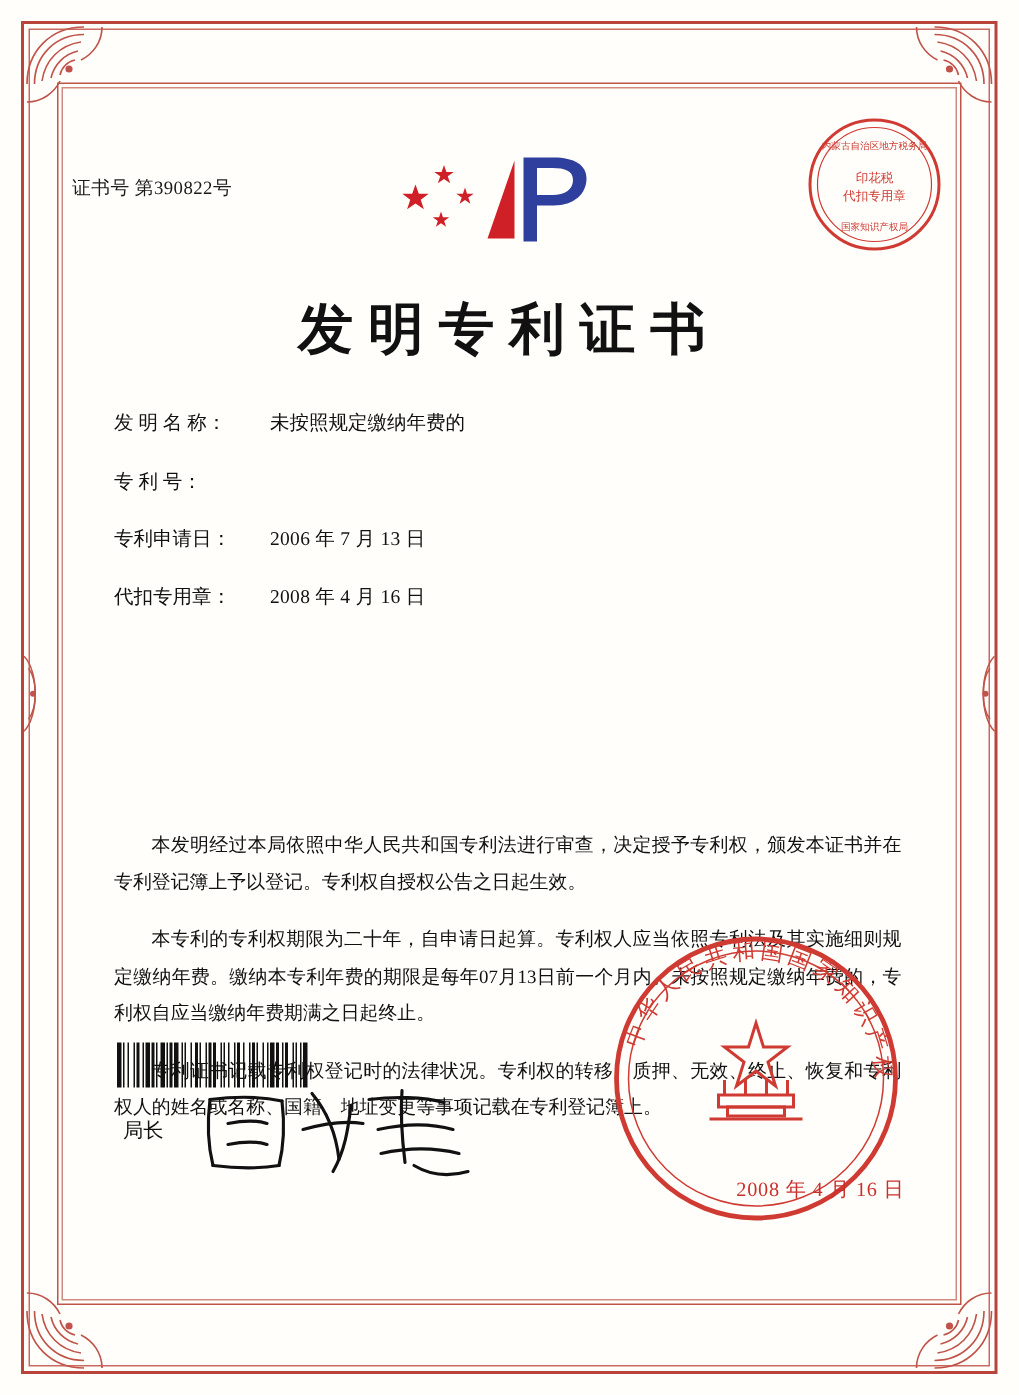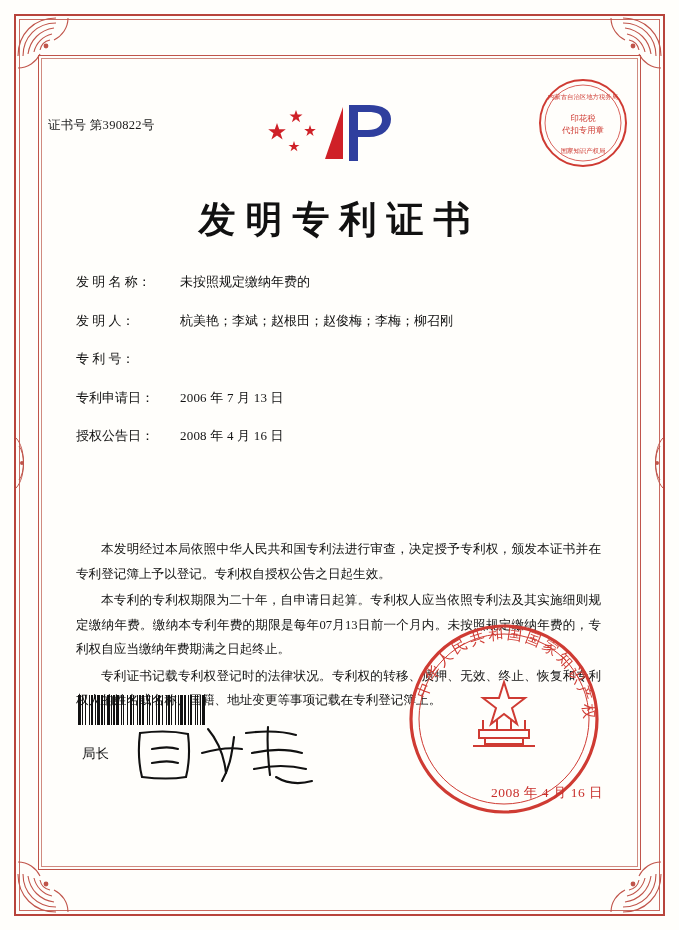--- a/index.html
+++ b/index.html
@@ -141,21 +141,21 @@
     position: absolute;
     left: 38px;
     right: 40px;
     top: 482px;
     font-size: 12.6px;
     line-height: 1.95;
     color: #111;
     text-align: justify;
   }
   .paras p {
-    margin: 0 0 2px 0;
+    margin: 14px 0 2px 0;
     text-indent: 25px;
   }
 
   
   .barcode {
     position: absolute;
     left: 40px;
     top: 640px;
     width: 268px;
     height: 30px;
@@ -325,32 +325,28 @@
     </div>
 
     <div class="title">发明专利证书</div>
 
     <div class="fields">
       <div class="field-row">
         <span class="field-label">发 明 名 称：</span>
         <span class="field-value">未按照规定缴纳年费的</span>
       </div>
       <div class="field-row">
-        <span class="field-label">发 明 人：</span>
-        <span class="field-value">杭美艳；李斌；赵根田；赵俊梅；李梅；柳召刚</span>
-      </div>
-      <div class="field-row">
         <span class="field-label">专 利 号：</span>
       </div>
       <div class="field-row">
         <span class="field-label">专利申请日：</span>
         <span class="field-value lat">2006 年 7 月 13 日</span>
       </div>
       <div class="field-row">
-        <span class="field-label">授权公告日：</span>
+        <span class="field-label">代扣专用章：</span>
         <span class="field-value lat">2008 年 4 月 16 日</span>
       </div>
     </div>
 
     <div class="paras">
       <p>本发明经过本局依照中华人民共和国专利法进行审查，决定授予专利权，颁发本证书并在专利登记簿上予以登记。专利权自授权公告之日起生效。</p>
       <p>本专利的专利权期限为二十年，自申请日起算。专利权人应当依照专利法及其实施细则规定缴纳年费。缴纳本专利年费的期限是每年07月13日前一个月内。未按照规定缴纳年费的，专利权自应当缴纳年费期满之日起终止。</p>
       <p>专利证书记载专利权登记时的法律状况。专利权的转移、质押、无效、终止、恢复和专利权人的姓名或名称、国籍、地址变更等事项记载在专利登记簿上。</p>
     </div>
 

